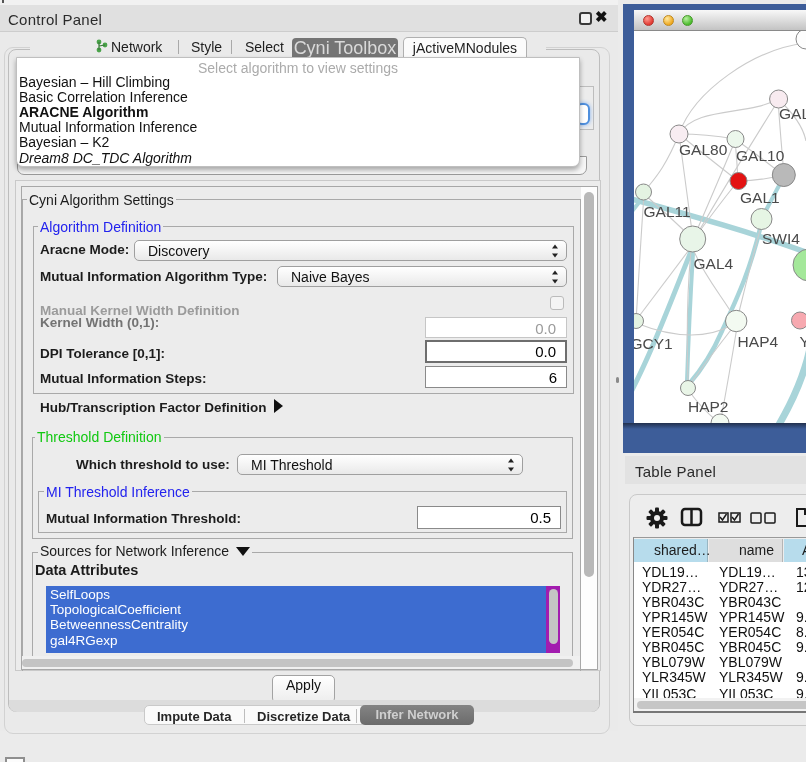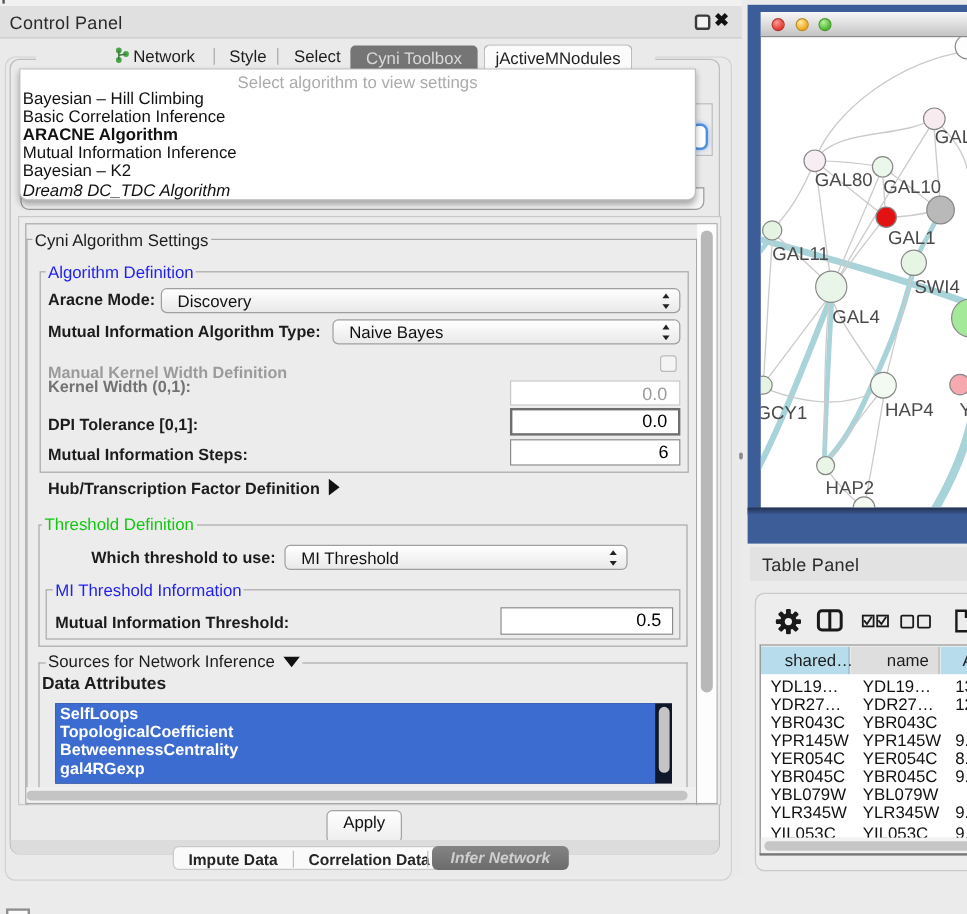--- a/index.html
+++ b/index.html
@@ -8,21 +8,21 @@
 .abs { position:absolute; }
 
 #cpwin { left:0; top:0; width:618px; height:731px; background:#eaeaea; }
 #cptitle { left:0; top:5px; width:618px; height:27px; background:#e0e0e0; border-bottom:1px solid #cdcdcd; }
 #cptitle .t { position:absolute; left:8px; top:6px; font-size:15px; color:#2b2b2b; letter-spacing:0.25px; }
 #floatbtn { left:579px; top:12px; width:13px; height:13px; border:2px solid #3a3a3a; border-radius:3px; background:#f2f2f2; }
 #closex { left:595px; top:8px; width:16px; height:16px; font-size:15px; font-weight:bold; color:#111; }
 
 .tabrow { top:37px; height:21px; font-size:14px; color:#1e1e1e; line-height:20px; }
 .tabsep { width:1px; height:14px; background:#a9a9a9; top:40px; }
-#cynitab { left:292px; top:38px; width:106px; height:20px; background:#757575; border-radius:4px 4px 0 0; color:#dadada; text-align:center; line-height:21px; font-size:14px; }
+#cynitab { left:292px; top:38px; width:106px; height:20px; background:#757575; border-radius:4px 4px 0 0; color:#dadada; text-align:center; line-height:21px; font-size:18px; }
 #jactab { left:403px; top:37px; width:124px; height:21px; background:#fbfbfb; border:1px solid #b0b0b0; border-bottom:none; border-radius:5px 5px 0 0; color:#1e1e1e; text-align:center; line-height:21px; font-size:14px; }
 
 #tabbox { left:8px; top:49px; width:592px; height:663px; border:1px solid #bdbdbd; border-radius:8px; }
 #innerbox { left:15px; top:180px; width:586px; height:491px; border:1px solid #c9c9c9; background:#ececec; }
 
 #scrollpane { left:21px; top:186px; width:577px; height:484px; border:1px solid #a7a7a7; background:#ececec; }
 
 #combosliver { left:17px; top:156px; width:570px; height:19px; border:1px solid #9a9a9a; border-radius:0 0 7px 7px; background:#f6f6f6; }
 
 #focusfield { left:576px; top:103px; width:14px; height:22px; border:2.5px solid #4f8fdd; border-radius:6px; background:#fff; box-shadow:0 0 4px #86b2ef; }
@@ -32,35 +32,35 @@
 #popup .it { position:absolute; left:2px; font-size:14px; color:#111; white-space:nowrap; }
 
 .group { border:1px solid #a9a9a9; position:absolute; }
 .gtitle { position:absolute; font-size:14px; background:#ececec; padding:0 2px; white-space:nowrap; }
 .lbl { position:absolute; font-size:13.5px; font-weight:bold; color:#1c1c1c; white-space:nowrap; }
 .combo { position:absolute; height:21px; border:1px solid #9f9f9f; border-radius:5px; background:linear-gradient(#ffffff,#e9e9e9); font-size:14px; color:#111; }
 .combo span { position:absolute; left:13px; top:2px; }
 .spin { position:absolute; right:7px; top:3px; width:8px; height:14px; }
 .tfield { position:absolute; background:#fff; font-size:15px; text-align:right; }
 
-#dlist { left:46px; top:586px; width:514px; height:67px; background:#0f172a;font-weight:bold; }
+#dlist { left:46px; top:586px; width:514px; height:67px; background:#a21caf; }
 #dlistsel { left:0; top:0; width:500px; height:67px; background:#3d6cd0; }
 #dlist .li { position:absolute; left:4px; color:#ffffff; font-size:13.5px; }
 #dlistthumb { left:503px; top:3px; width:9px; height:55px; background:#c4c4c4; border-radius:5px; }
 
 #vtrack { left:581px; top:187px; width:16px; height:482px; background:#fdfdfd; }
 #vthumb { left:584px; top:192px; width:10px; height:385px; background:#b8b8b8; border-radius:5px; }
 #htrack { left:22px; top:656px; width:558px; height:13px; background:#f0f0f0; }
 #hthumb { left:22px; top:659px; width:551px; height:8px; background:#c4c4c4; border-radius:4px; }
 
 #applybtn { left:272px; top:675px; width:63px; height:28px; border:1px solid #a3a3a3; border-radius:5px; background:linear-gradient(#ffffff,#ededed); text-align:center; line-height:19px; font-size:14px; color:#111; }
 
 #botband { left:9px; top:700px; width:590px; height:12px; background:#dcdcdc; border-radius:0 0 8px 8px; }
 #segctl { left:144px; top:705px; width:329px; height:20px; background:#fafafa; border:1px solid #c9c9c9; border-radius:5px; font-size:13px; font-weight:bold; color:#262626; }
-#seg3 { position:absolute; left:215px; top:-1px; width:114px; height:20px; background:linear-gradient(#848484,#6b6b6b); border-radius:5px; color:#cfcfcf; text-align:center; line-height:20px;font-style:italic; }
+#seg3 { position:absolute; left:215px; top:-1px; width:114px; height:20px; background:linear-gradient(#848484,#6b6b6b); border-radius:5px; color:#cfcfcf; text-align:center; line-height:20px; }
 .segsep { position:absolute; top:3px; width:1px; height:14px; background:#bdbdbd; }
 
 #topltick { left:2px; top:0; width:2px; height:3px; background:#555; }
 #blsquare { left:5px; top:757px; width:20px; height:10px; border:2px solid #8f8f8f; background:#fcfcfc; }
 
 #desktop { left:623px; top:4px; width:183px; height:449px; background:#3d5d99; }
 #netwin { left:634px; top:10px; width:172px; height:413px; background:#ffffff; }
 #nettitle { left:0; top:0; width:172px; height:21px; background:linear-gradient(#f8f8f8,#c3c3c3); border-bottom:1px solid #8a8a8a; }
 #netshadow { left:623px; top:423px; width:183px; height:6px; background:linear-gradient(#22304e,#3d5d99); }
 .tl { position:absolute; top:5px; width:11px; height:11px; border-radius:50%; }
@@ -166,21 +166,21 @@
 <div class="lbl" style="left:76px; top:457px;">Which threshold to use:</div>
 <div class="combo" style="left:237px; top:454px; width:286px;">
     <span>MI Threshold</span>
     <svg class="spin" viewBox="0 0 8 14">
       <path d="M4 0.5 L7 4.5 H1 Z" fill="#222"></path>
       <path d="M4 13.5 L7 9.5 H1 Z" fill="#222"></path>
     </svg>
   </div>
 
 <div class="group" style="left:38px; top:491px; width:529px; height:42px;"></div>
-<div class="gtitle" style="left:44px; top:484px; color:#2222ee;">MI Threshold Information</div>
+<div class="gtitle" style="left:44px; top:484px; color:#2222ee;">MI Threshold Inference</div>
 
 <div class="lbl" style="left:46px; top:511px;">Mutual Information Threshold:</div>
 <div class="tfield" style="left:417px; top:506px; width:144px; height:23px; border:1.5px solid #8a8a8a; color:#000;">
     <span style="position:absolute; right:9px; top:2px;">0.5</span>
   </div>
 
 <div class="group" style="left:32px; top:552px; width:541px; height:118px; border-bottom:none;"></div>
 <div class="gtitle" style="left:38px; top:543px; color:#1c1c1c; font-weight:normal;">Sources for Network Inference <svg style="margin-left:3px" width="14" height="9" viewBox="0 0 14 9">
       <path d="M0 0 L14 0 L7 9 Z" fill="#111"></path>
     </svg></div>
@@ -198,21 +198,21 @@
 <div class="abs" id="vtrack"></div>
 <div class="abs" id="vthumb"></div>
 <div class="abs" id="htrack"></div>
 <div class="abs" id="hthumb"></div>
 
 <div class="abs" id="applybtn">Apply</div>
 <div class="abs" id="botband"></div>
 <div class="abs" id="segctl">
   <span style="position:absolute; left:12px; top:3px;">Impute Data</span>
   <div class="segsep" style="left:99px;"></div>
-  <span style="position:absolute; left:112px; top:3px;">Correlation Data</span>
+  <span style="position:absolute; left:112px; top:3px;">Discretize Data</span>
   <div class="segsep" style="left:211px;"></div>
   <div id="seg3">Infer Network</div>
 </div>
 <div class="abs" id="blsquare"></div>
 <div class="abs" style="left:616px; top:377px; width:3px; height:6px; border-radius:2px; background:#8a8a8a;"></div>
 
 <div class="abs" id="popup">
   <div class="ph">Select algorithm to view settings</div>
   <div class="it" style="top:15.5px;">Bayesian – Hill Climbing</div>
   <div class="it" style="top:30.5px;">Basic Correlation Inference</div>

